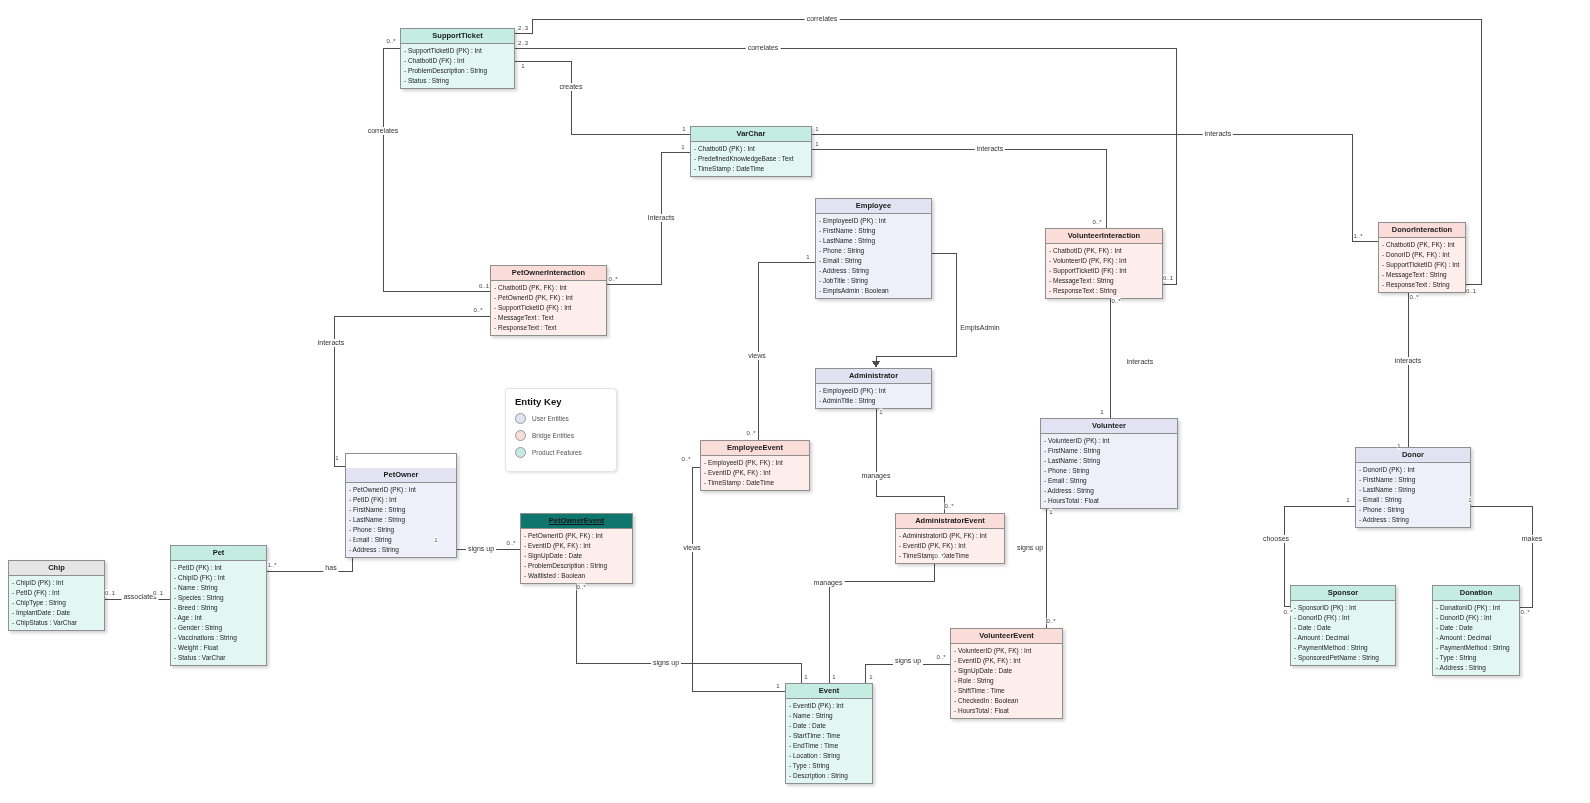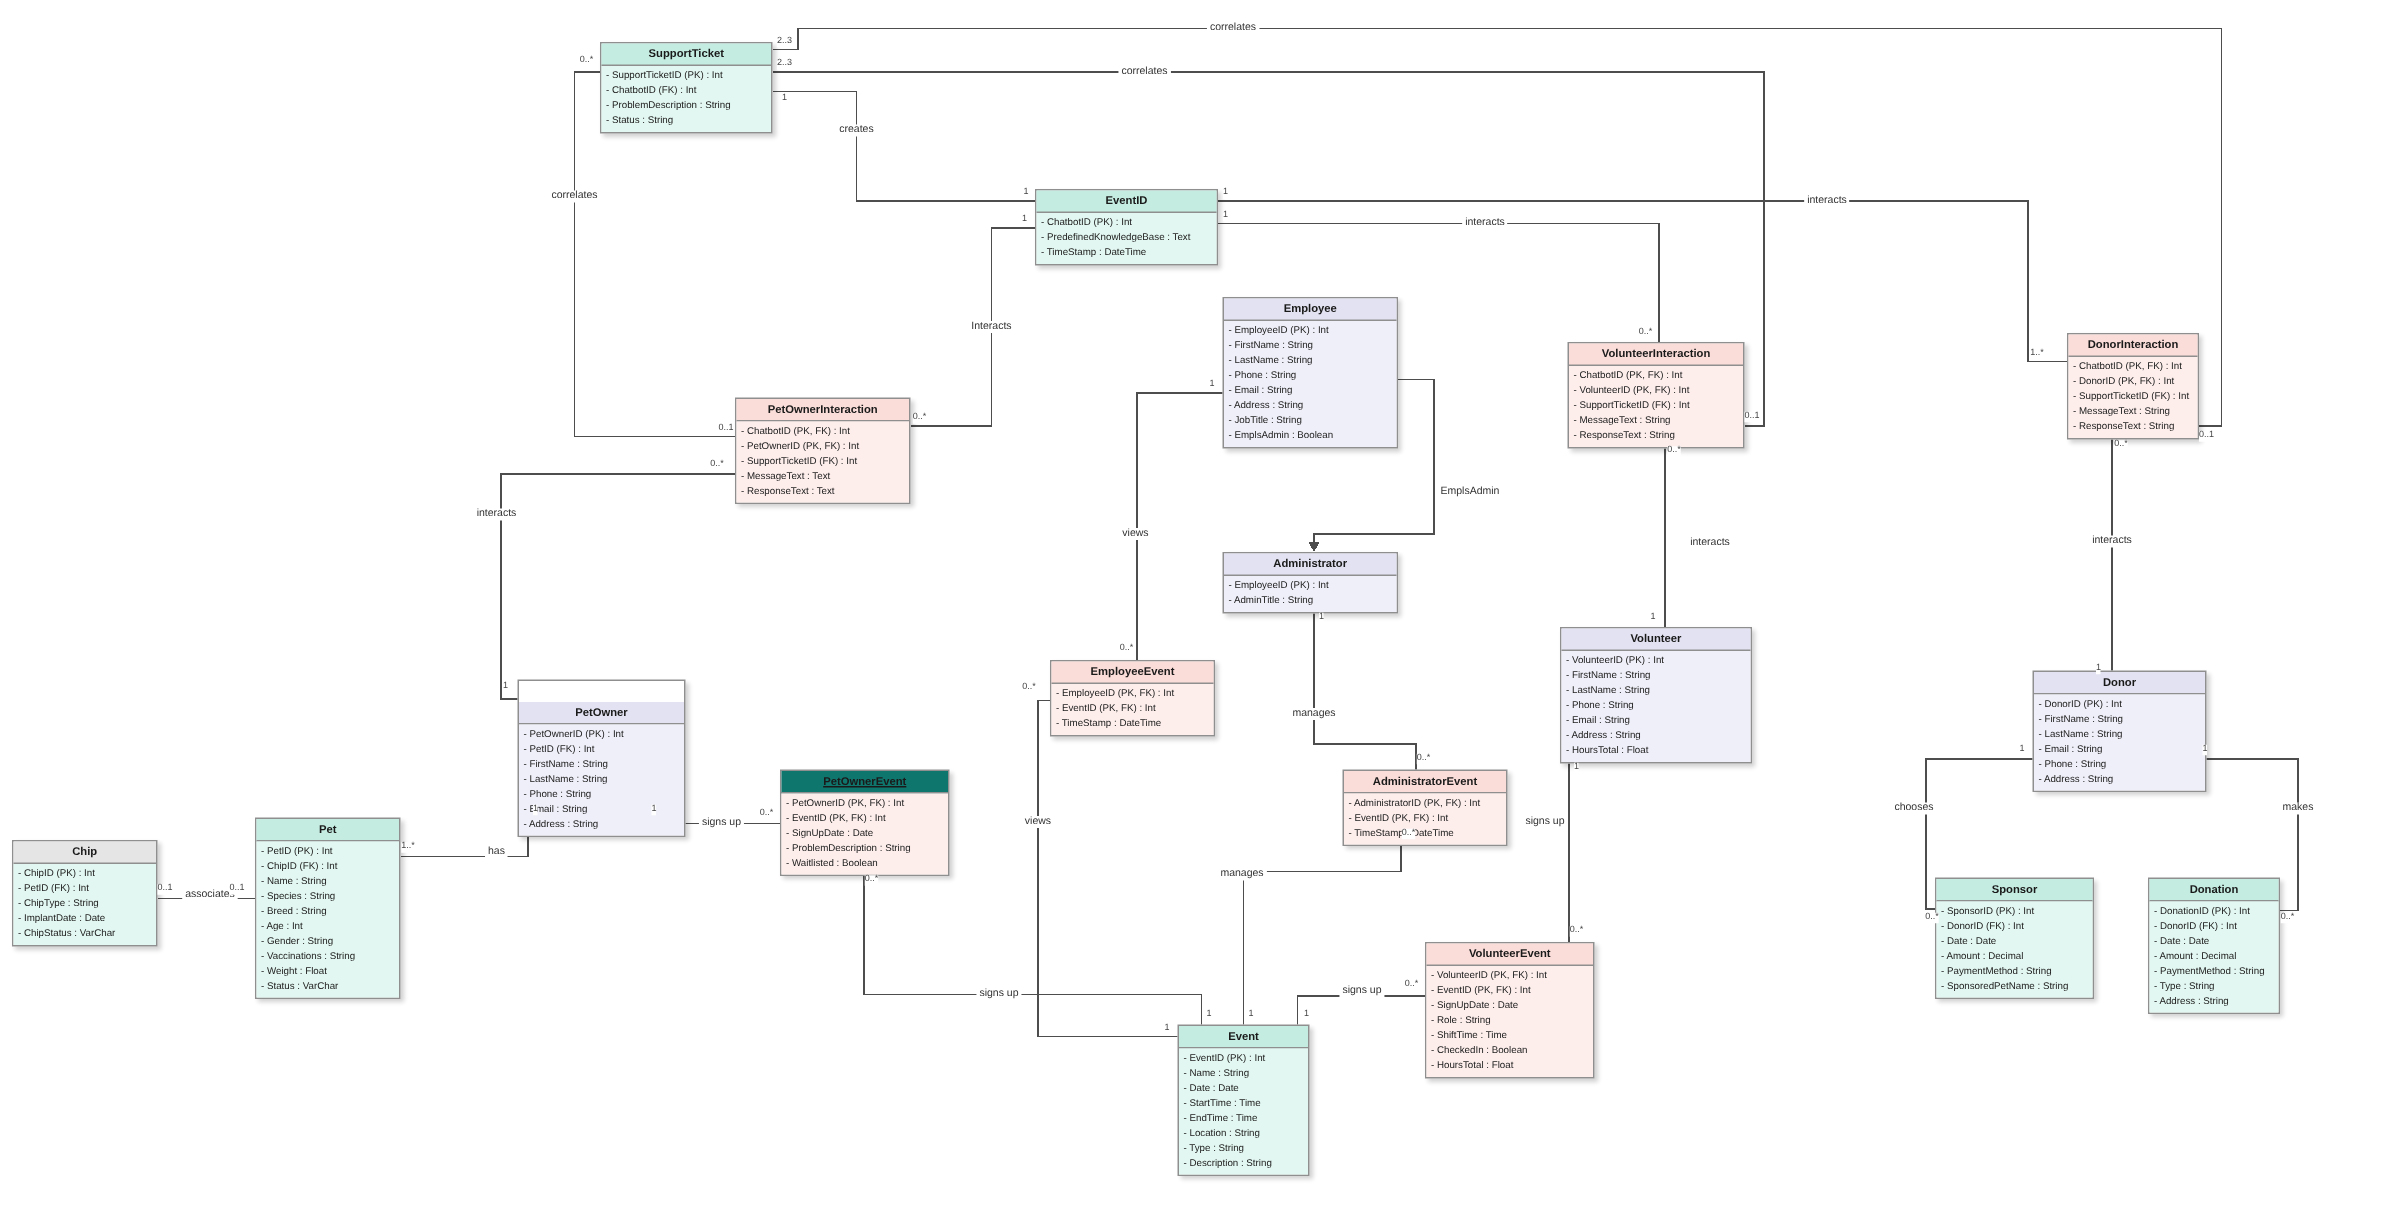--- a/index.html
+++ b/index.html
@@ -80,21 +80,21 @@
       <div class="entity" style="left: 400px; top: 28px; width: 115px;">
         <div class="entity-header" style="background: rgb(196, 236, 225);">SupportTicket</div>
         <div class="entity-body" style="background: rgb(226, 247, 241);">
           <div class="field">- SupportTicketID (PK) : Int</div>
           <div class="field">- ChatbotID (FK) : Int</div>
           <div class="field">- ProblemDescription : String</div>
           <div class="field">- Status : String</div>
         </div>
       </div>
       <div class="entity" style="left: 690px; top: 126px; width: 122px;">
-        <div class="entity-header" style="background: rgb(196, 236, 225);">EventID</div>
+        <div class="entity-header" style="background: rgb(196, 236, 225);">VarChar</div>
         <div class="entity-body" style="background: rgb(226, 247, 241);">
           <div class="field">- ChatbotID (PK) : Int</div>
           <div class="field">- PredefinedKnowledgeBase : Text</div>
           <div class="field">- TimeStamp : DateTime</div>
         </div>
       </div>
       <div class="entity" style="left: 815px; top: 198px; width: 117px;">
         <div class="entity-header" style="background: rgb(226, 226, 242);">Employee</div>
         <div class="entity-body" style="background: rgb(239, 239, 249);">
           <div class="field">- EmployeeID (PK) : Int</div>
@@ -137,21 +137,21 @@
           <div class="field">- ResponseText : Text</div>
         </div>
       </div>
       <div class="entity" style="left: 815px; top: 368px; width: 117px;">
         <div class="entity-header" style="background: rgb(226, 226, 242);">Administrator</div>
         <div class="entity-body" style="background: rgb(239, 239, 249);">
           <div class="field">- EmployeeID (PK) : Int</div>
           <div class="field">- AdminTitle : String</div>
         </div>
       </div>
-      <div class="entity" style="left: 1040px; top: 418px; width: 128px;">
+      <div class="entity" style="left: 1040px; top: 418px; width: 138px;">
         <div class="entity-header" style="background: rgb(226, 226, 242);">Volunteer</div>
         <div class="entity-body" style="background: rgb(239, 239, 249);">
           <div class="field">- VolunteerID (PK) : Int</div>
           <div class="field">- FirstName : String</div>
           <div class="field">- LastName : String</div>
           <div class="field">- Phone : String</div>
           <div class="field">- Email : String</div>
           <div class="field">- Address : String</div>
           <div class="field">- HoursTotal : Float</div>
         </div>
@@ -342,14 +342,31 @@
       <span class="card-label" style="left: 1051px; top: 512px;">1</span>
       <span class="card-label" style="left: 1051px; top: 621px;">0..*</span>
       <span class="card-label" style="left: 881px; top: 412px;">1</span>
       <span class="card-label" style="left: 949px; top: 506px;">0..*</span>
       <span class="card-label" style="left: 1348px; top: 500px;">1</span>
       <span class="card-label" style="left: 1288px; top: 612px;">0..*</span>
       <span class="card-label" style="left: 1470px; top: 500px;">1</span>
       <span class="card-label" style="left: 1525px; top: 612px;">0..*</span>
     </div>
 
+  <div id="legend">
+    <div class="legend-title">Entity Key</div>
+    <div id="legend-items">
+        <div class="legend-item">
+          <span class="legend-swatch" style="background: rgb(226, 226, 242);"></span>
+          <span class="legend-label">User Entities</span>
+        </div>
+        <div class="legend-item">
+          <span class="legend-swatch" style="background: rgb(250, 220, 216);"></span>
+          <span class="legend-label">Bridge Entities</span>
+        </div>
+        <div class="legend-item">
+          <span class="legend-swatch" style="background: rgb(196, 236, 225);"></span>
+          <span class="legend-label">Product Features</span>
+        </div>
+      </div>
+  </div>
 
 </div>
 
 </body></html>

